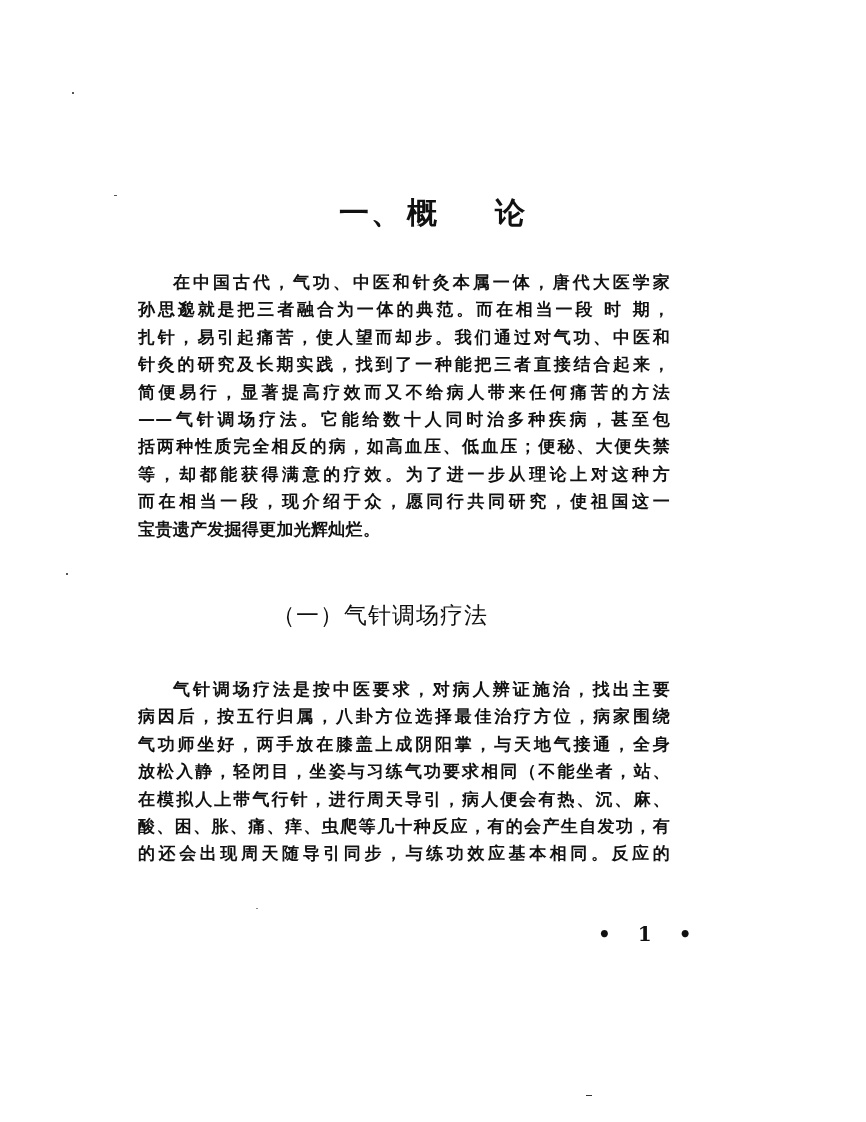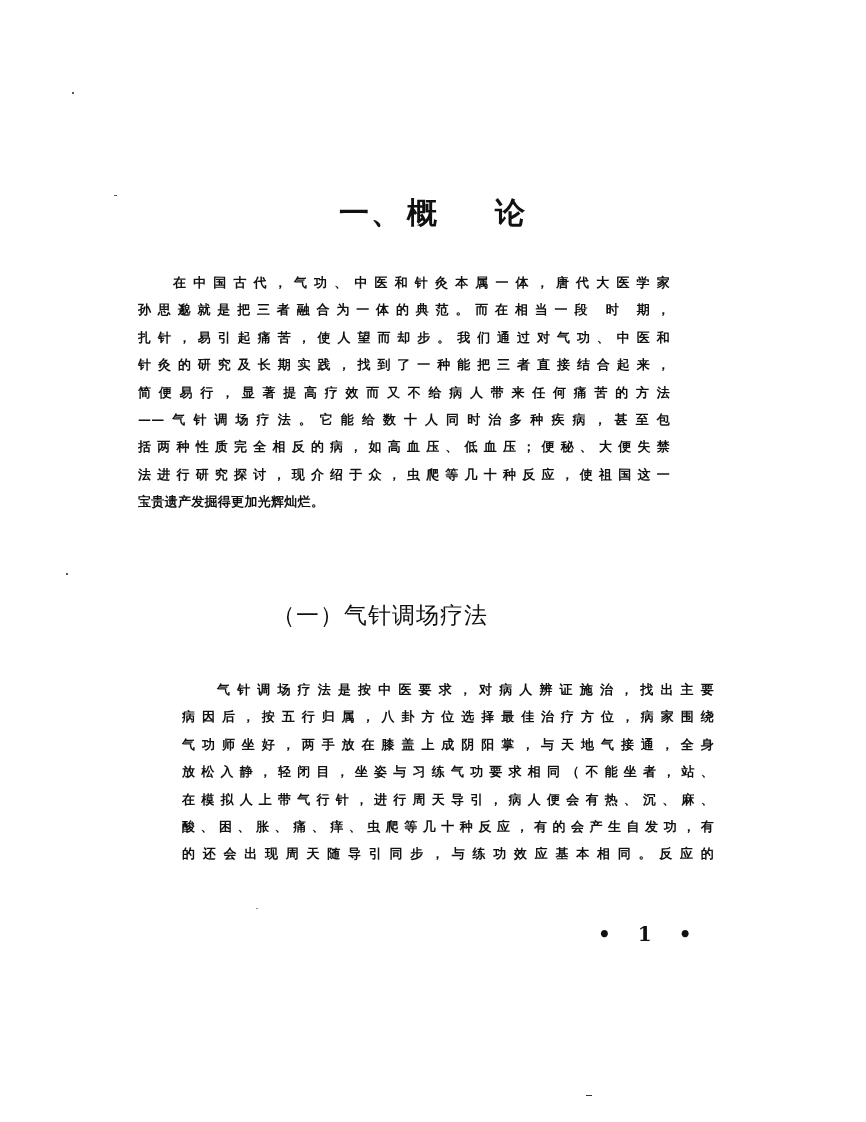--- a/index.html
+++ b/index.html
@@ -31,41 +31,41 @@
       letter-spacing: 2px;
       line-height: 50px;
     }
     .chapter-title .num { display: inline-block; }
     .chapter-title .w1 { display: inline-block; margin-left: 4px; }
     .chapter-title .w2 { display: inline-block; margin-left: 56px; }
     .body-text {
       position: absolute;
       left: 138px;
       width: 532px;
-      font-size: 13px;
+      font-size: 17px;
       line-height: 27.4px;
       text-align: justify;
       font-weight: bold;
       letter-spacing: 0.3px;
     }
     .body-text .line {
       display: block;
       white-space: nowrap;
       text-align-last: justify;
       text-align: justify;
       overflow: hidden;
     }
     .body-text .line.last {
       text-align-last: left;
     }
     .body-text .line.indent {
       padding-left: 35px;
     }
     #para1 { top: 269px; }
-    #para2 { top: 676px; margin-left: 44px; }
+    #para2 { top: 676px; }
     .section-title {
       position: absolute;
       top: 595px;
       left: 272px;
       font-size: 23px;
       font-weight: normal;
       letter-spacing: 1px;
       line-height: 40px;
     }
     .page-number {
@@ -98,21 +98,22 @@
   </h1>
 
   <div class="body-text" id="para1">
     <span class="line indent">在中国古代，气功、中医和针灸本属一体，唐代大医学家</span>
     <span class="line">孙思邈就是把三者融合为一体的典范。而在相当一段 时 期，</span>
     <span class="line">扎针，易引起痛苦，使人望而却步。我们通过对气功、中医和</span>
     <span class="line">针灸的研究及长期实践，找到了一种能把三者直接结合起来，</span>
     <span class="line">简便易行，显著提高疗效而又不给病人带来任何痛苦的方法</span>
     <span class="line">——气针调场疗法。它能给数十人同时治多种疾病，甚至包</span>
     <span class="line">括两种性质完全相反的病，如高血压、低血压；便秘、大便失禁</span>
-    <span class="line">法进行研究探讨，现介绍于众，虫爬等几十种反应，使祖国这一</span>
+    <span class="line">等，却都能获得满意的疗效。为了进一步从理论上对这种方</span>
+    <span class="line">而在相当一段，现介绍于众，愿同行共同研究，使祖国这一</span>
     <span class="line last">宝贵遗产发掘得更加光辉灿烂。</span>
   </div>
 
   <h2 class="section-title" style="margin:0;">
     <span>（一）</span><span>气针调场疗法</span>
   </h2>
 
   <div class="body-text" id="para2">
     <span class="line indent">气针调场疗法是按中医要求，对病人辨证施治，找出主要</span>
     <span class="line">病因后，按五行归属，八卦方位选择最佳治疗方位，病家围绕</span>

